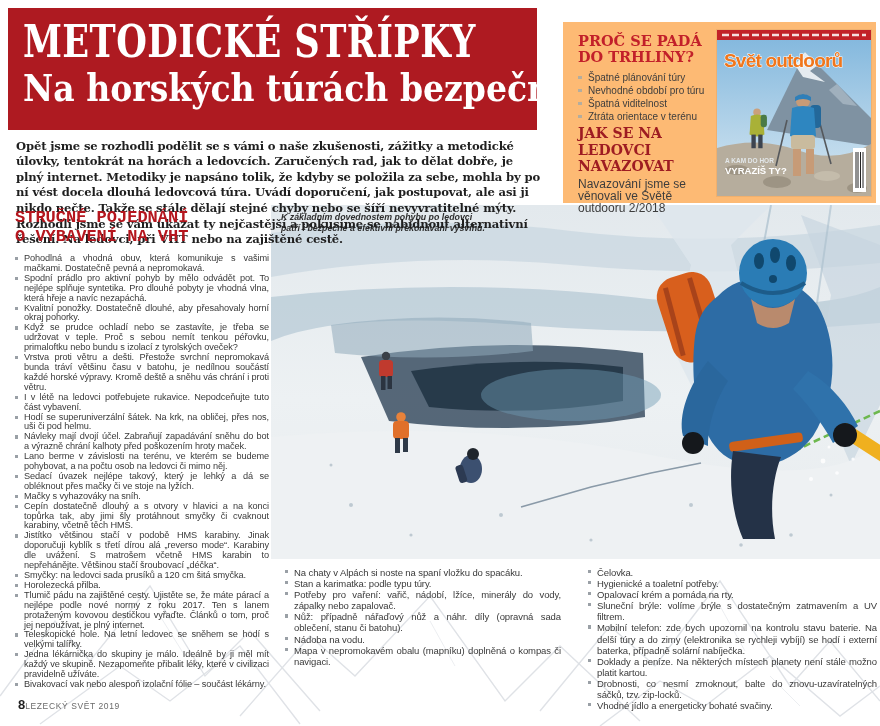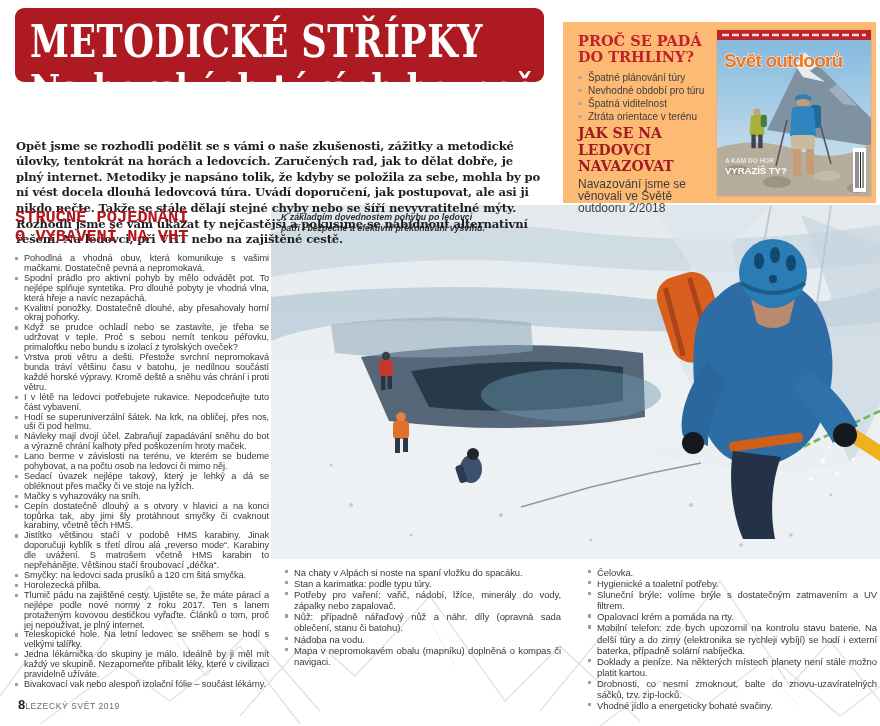--- a/index.html
+++ b/index.html
@@ -3,21 +3,21 @@
 <meta charset="utf-8">
 <style>
   html,body{margin:0;padding:0;}
   body{
     width:880px;height:726px;position:relative;overflow:hidden;
     background:#ffffff;
     font-family:"Liberation Sans",sans-serif;
     -webkit-font-smoothing:antialiased;
   }
   
-  .banner{position:absolute;left:15px;top:8px;width:529px;height:74px;background:#ae1a21;z-index:2;border-radius:9px;}
+  .banner{position:absolute;left:8px;top:8px;width:529px;height:122px;background:#ae1a21;z-index:2;}
   .banner .t1{
     position:absolute;left:15px;top:8px;color:#fff;white-space:nowrap;
     font-family:"DejaVu Serif",serif;font-weight:bold;font-size:44px;
     transform:scaleX(.80);transform-origin:left top;letter-spacing:.5px;
   }
   .banner .t2{
     position:absolute;left:15px;top:57px;color:#fff;white-space:nowrap;
     font-family:"DejaVu Serif",serif;font-weight:bold;font-size:38px;
     transform:scaleX(.87);transform-origin:left top;
   }
@@ -279,22 +279,22 @@
       <li>Nůž: případně nářaďový nůž a náhr. díly (opravná sada oblečení, stanu či batohu).</li>
       <li>Nádoba na vodu.</li>
       <li>Mapa v nepromokavém obalu (mapníku) doplněná o kompas či navigaci.</li>
     </ul>
 </div>
 
 <div class="rightcol">
   <ul class="bullets">
       <li>Čelovka.</li>
       <li>Hygienické a toaletní potřeby.</li>
+      <li>Opalovací krém a pomáda na rty.</li>
       <li>Sluneční brýle: volíme brýle s dostatečným zatmavením a UV filtrem.</li>
-      <li>Opalovací krém a pomáda na rty.</li>
       <li>Mobilní telefon: zde bych upozornil na kontrolu stavu baterie. Na delší túry a do zimy (elektronika se rychleji vybíjí) se hodí i externí baterka, případně solární nabíječka.</li>
       <li>Doklady a peníze. Na některých místech planety není stále možno platit kartou.</li>
       <li>Drobnosti, co nesmí zmoknout, balte do znovu-uzavíratelných sáčků, tzv. zip-locků.</li>
       <li>Vhodné jídlo a energeticky bohaté svačiny.</li>
     </ul>
 </div>
 
 <div class="footer">
   <span class="page-num">8</span>
   <span class="mag-name">LEZECKÝ SVĚT 2019</span>

